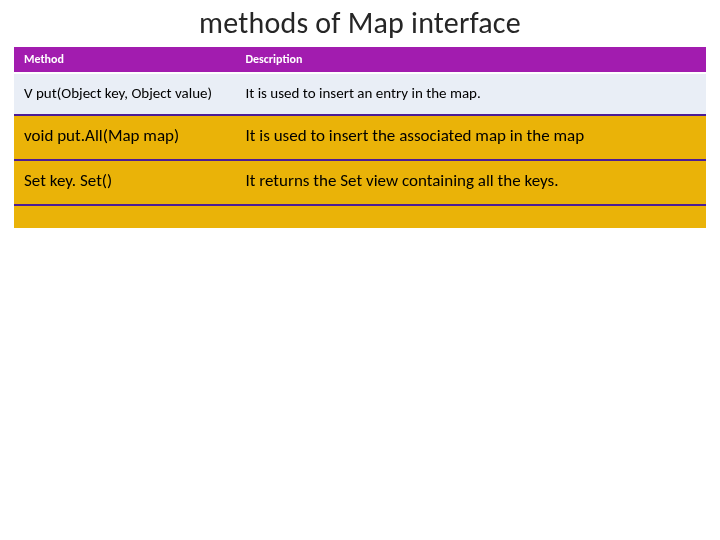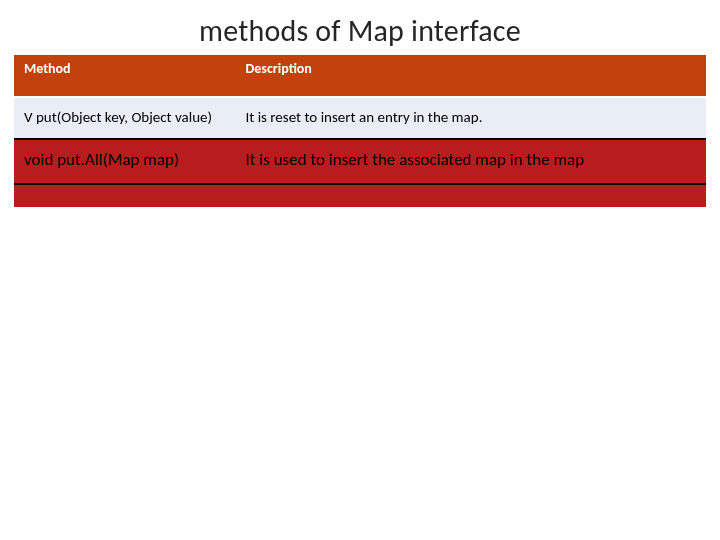--- a/index.html
+++ b/index.html
@@ -14,50 +14,50 @@
     .slide {
       width: 720px;
       height: 540px;
       padding: 4px 14px 10px 14px;
     }
     .title {
       text-align: center;
       font-size: 30px;
       font-weight: 400;
       color: #262626;
-      margin: 8px 0 6px 0;
+      margin: 0 0 6px 0;
       letter-spacing: 0.2px;
     }
     table {
       width: 100%;
       border-collapse: collapse;
       table-layout: fixed;
     }
     col.method { width: 32%; }
     col.desc   { width: 68%; }
     th {
-      background: #c2410c;
+      background: #a21caf;
       color: #fff;
       text-align: left;
       font-weight: 700;
-      font-size: 14px;
-      padding: 5px 10px 19px 10px;
+      font-size: 12px;
+      padding: 5px 10px 6px 10px;
       border-bottom: 2px solid #fff;
     }
     td {
       vertical-align: top;
       padding: 10px 10px 12px 10px;
       font-size: 17px;
       line-height: 1.22;
-      border-bottom: 2px solid #000000;
+      border-bottom: 2px solid #4c1d95;
       color: #000;
     }
     
     tr.band-a td { background: #e9eef6; }
-    tr.band-b td { background: #b91c1c; }
+    tr.band-b td { background: #eab308; }
     
     tr.small td { font-size: 15px; }
     tr.last td { border-bottom: 1px solid #fff; }
   </style>
 </head>
 <body>
 
 <div class="slide">
   <h1 class="title">methods of Map interface</h1>
 
@@ -68,25 +68,29 @@
     </colgroup>
     <thead>
       <tr>
         <th>Method</th>
         <th>Description</th>
       </tr>
     </thead>
     <tbody>
       <tr class="band-a small">
         <td>V put(Object key, Object value)</td>
-        <td>It is reset to insert an entry in the map.</td>
+        <td>It is used to insert an entry in the map.</td>
       </tr>
       <tr class="band-b">
         <td>void put.All(Map map)</td>
         <td>It is used to insert the associated map in the map</td>
+      </tr>
+      <tr class="band-b">
+        <td>Set key. Set()</td>
+        <td>It returns the Set view containing all the keys.</td>
       </tr>
       <tr class="band-b last">
         <td></td>
         <td></td>
       </tr>
     </tbody>
   </table>
 </div>
 
 </body></html>

